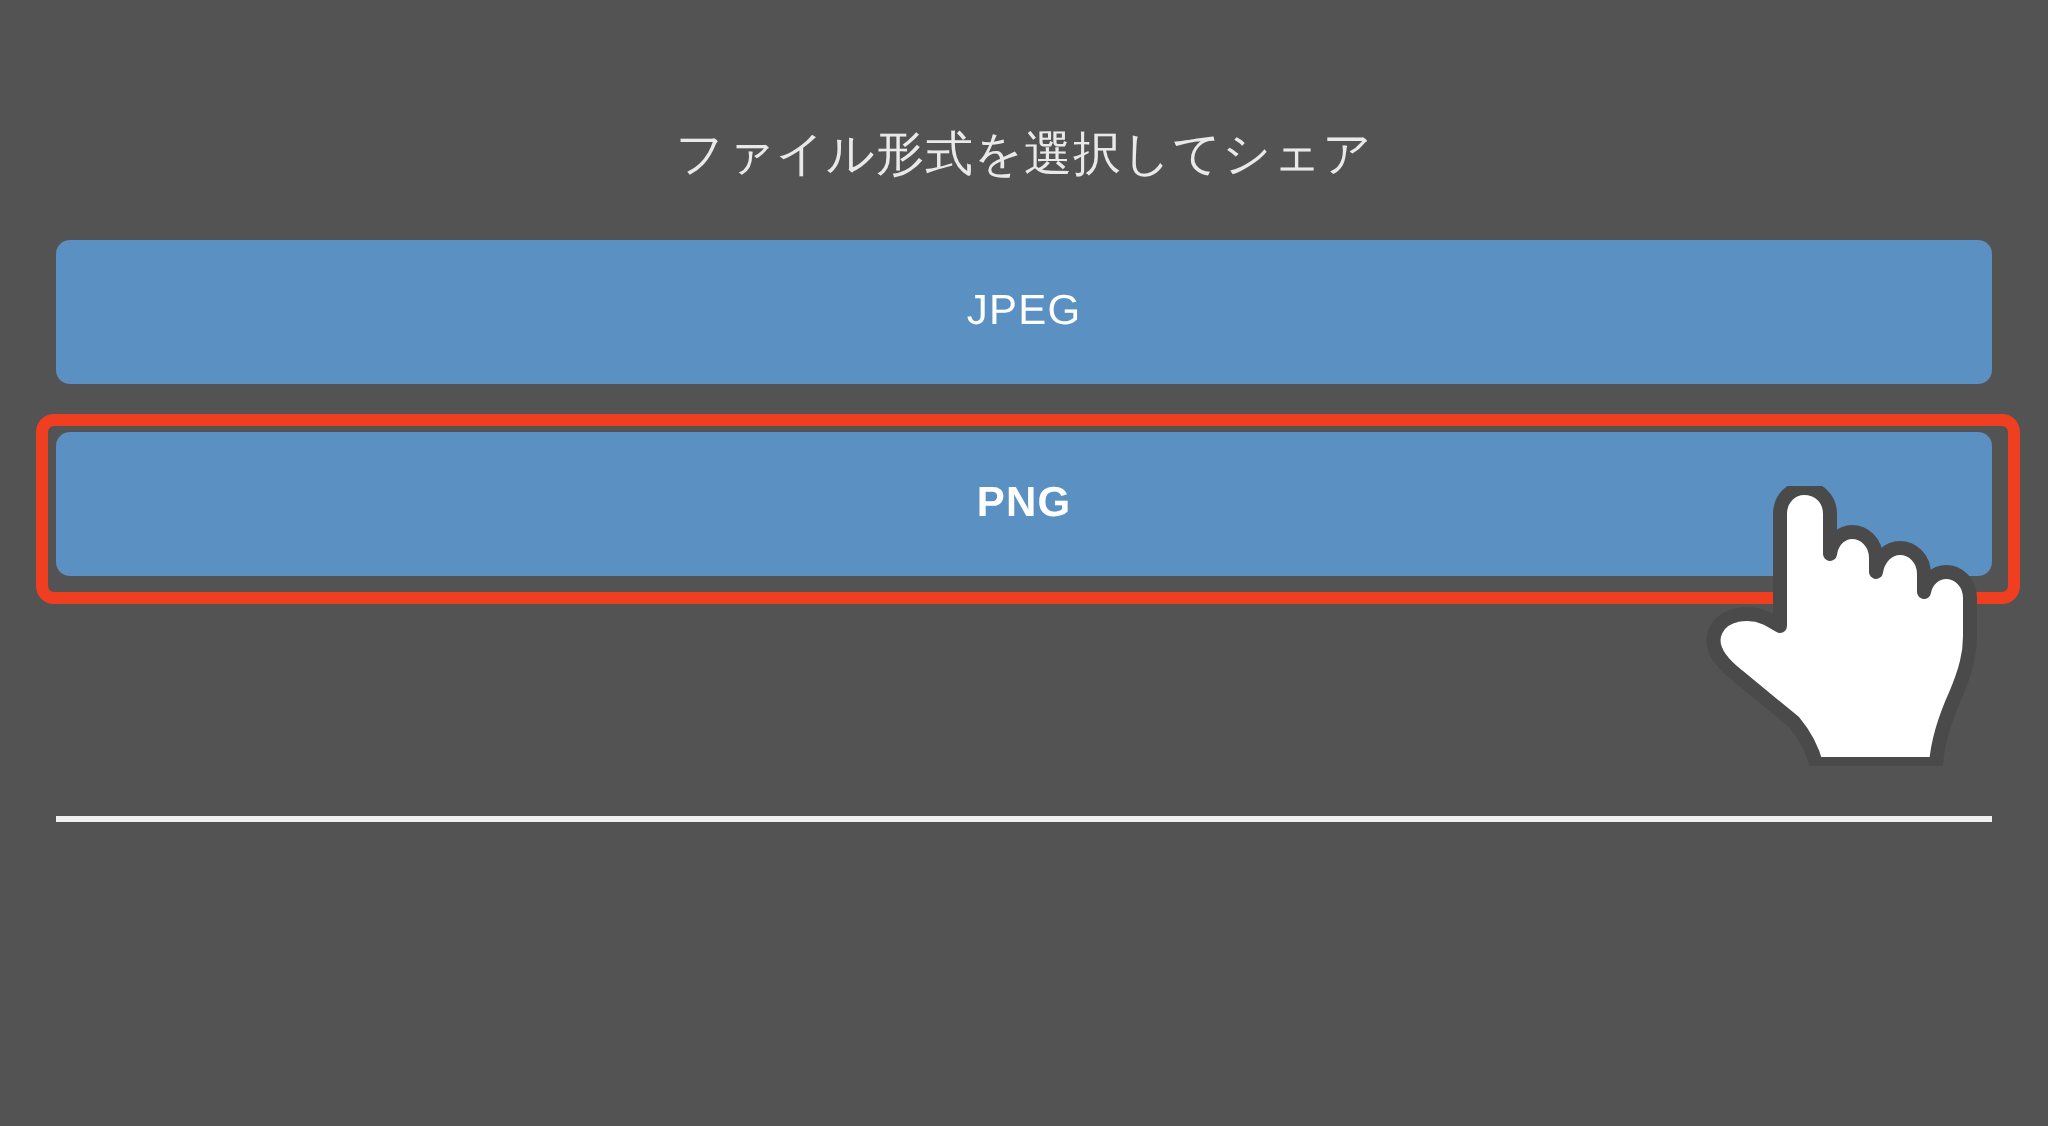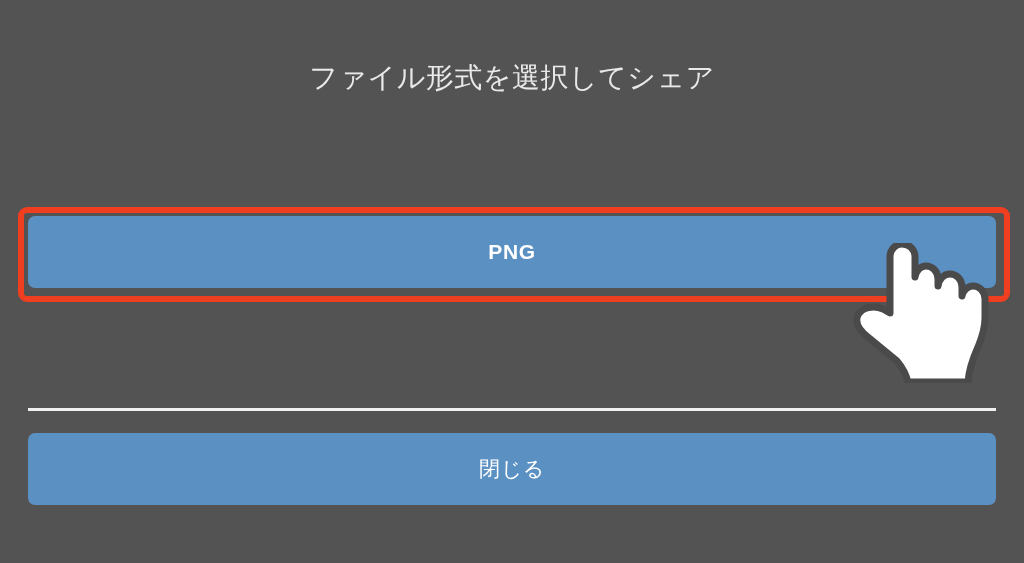--- a/index.html
+++ b/index.html
@@ -24,21 +24,21 @@
   }
 
   
   .sheet-title {
     position: absolute;
     left: 0;
     top: 62px;
     width: 1024px;
     text-align: center;
     color: #e9e9e9;
-    font-size: 28px;
+    font-size: 24px;
     line-height: 32px;
     letter-spacing: 0.5px;
     white-space: nowrap;
   }
 
   
   .action-btn {
     position: absolute;
     left: 28px;
     width: 968px;
@@ -102,33 +102,33 @@
   }
   .cursor-hand svg { display: block; width: 100%; height: 100%; }
 </style>
 </head>
 <body>
 
 <div id="screen">
 
   <div class="sheet-title">ファイル形式を選択してシェア</div>
 
+  <div class="action-btn" id="btn-jpeg">
+    <span class="btn-label">JPEG</span>
+  </div>
 
   <div class="action-btn" id="btn-png">
     <span class="btn-label">PNG</span>
   </div>
 
   <div class="highlight-box"></div>
 
 
   <div class="divider"></div>
 
-  <div class="action-btn" id="btn-close">
-    <span class="btn-label">閉じる</span>
-  </div>
 
   <div class="cursor-hand">
     <svg viewBox="0 0 148 140" xmlns="http://www.w3.org/2000/svg">
       <path d="M41 66
                C 32 62, 20 64, 16 72
                C 12 80, 18 88, 27 95
                L 55 118
                C 60 124, 64 131, 66 139
                L 126 139
                C 127 126, 131 115, 136 104

